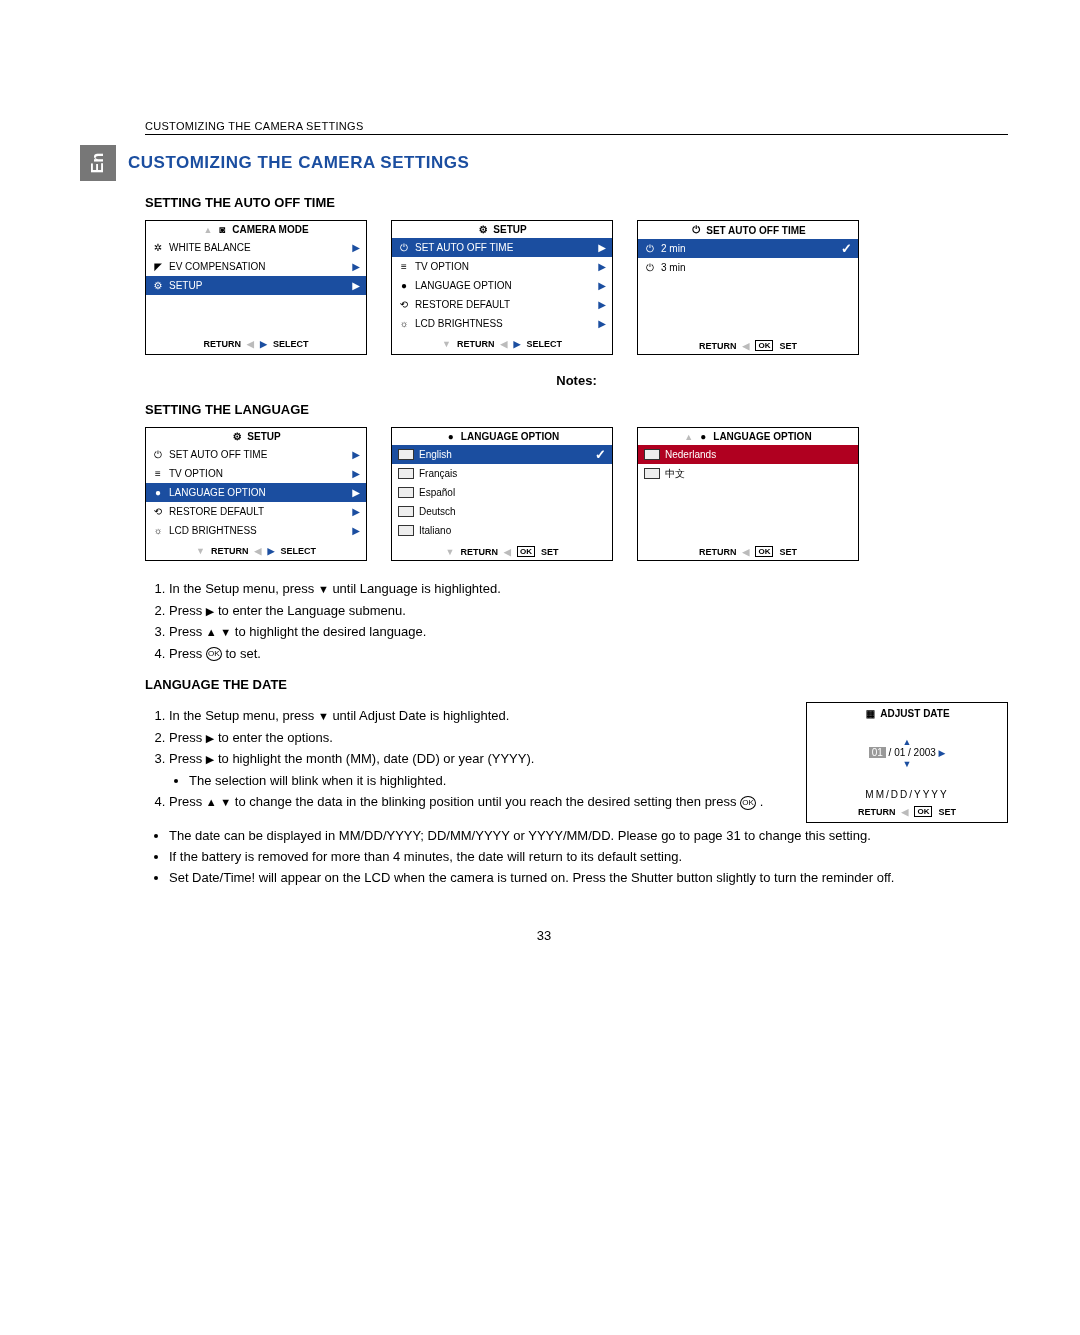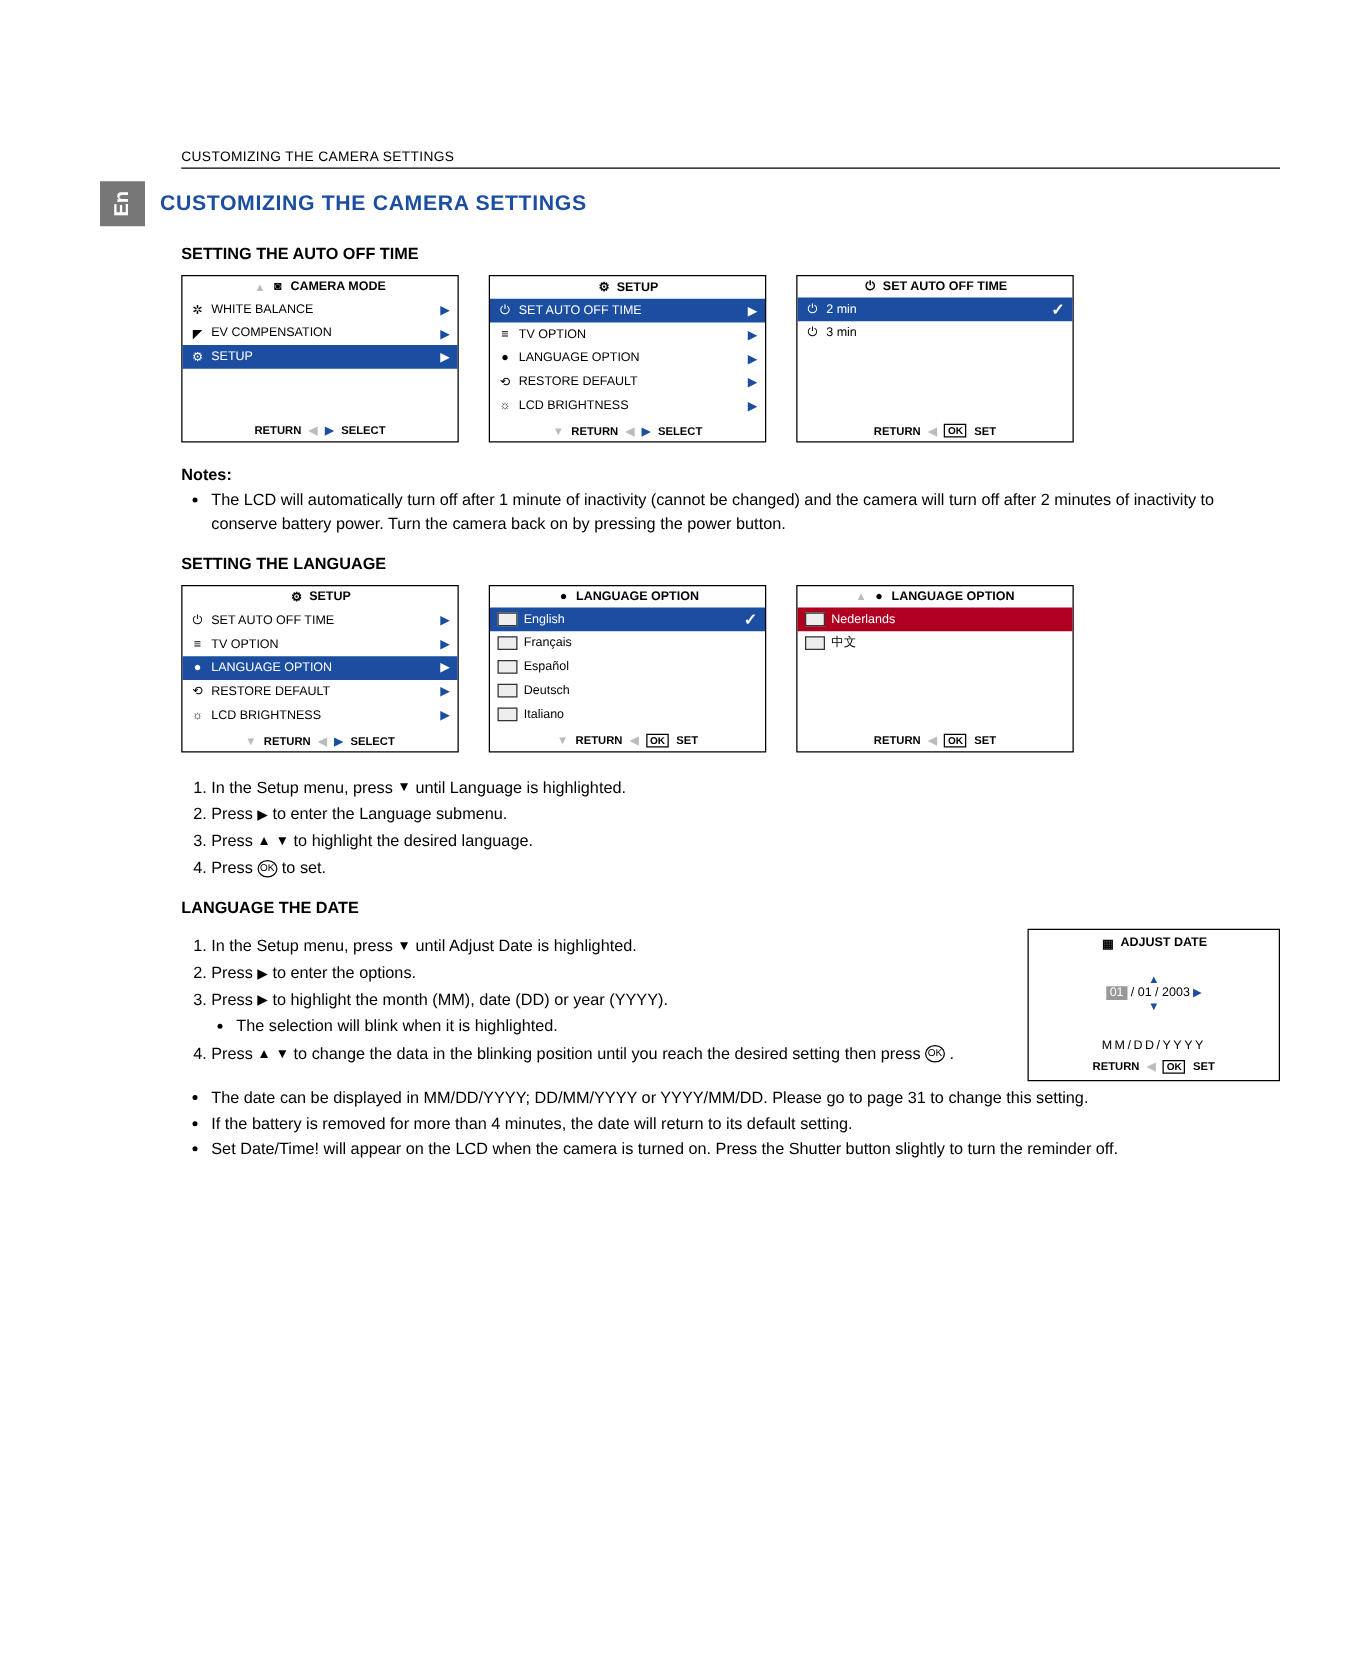--- a/index.html
+++ b/index.html
@@ -4,21 +4,21 @@
 <style>
   body {
     margin: 0;
     font-family: Arial, Helvetica, sans-serif;
     font-size: 13px;
     color: #000;
     background: #fff;
     width: 1080px;
   }
   .page {
-    padding: 120px 56px 30px 80px;
+    padding: 120px 72px 30px 80px;
     box-sizing: border-box;
   }
   .header-line {
     font-size: 11px;
     letter-spacing: 0.3px;
     margin-left: 65px;
   }
   .hr {
     border-top: 1px solid #000;
     margin: 2px 0 10px 65px;
@@ -125,20 +125,21 @@
   .tri-dim { color: #bbb; font-size: 9px; }
   .tri { color: #1b4ea0; font-size: 9px; }
   .ok-box {
     border: 1px solid #000;
     font-size: 8px;
     padding: 0 2px;
   }
   .notes-title {
     font-weight: bold;
     margin-top: 10px;
+    text-align: center;
   }
   ul.notes {
     margin: 4px 0 14px 0;
     padding-left: 24px;
   }
   ul.notes li {
     margin-bottom: 2px;
     line-height: 1.45;
   }
   .italic-title {
@@ -335,23 +336,20 @@
         <div class="screen-footer">
           <span>RETURN</span>
           <span class="tri-dim">◀</span>
           <span class="ok-box">OK</span>
           <span>SET</span>
         </div>
       </div>
     </div>
 
     <div class="notes-title">Notes:</div>
-    <ul class="notes">
-      <li>The LCD will automatically turn off after 1 minute of inactivity (cannot be changed) and the camera will turn off after 2 minutes of inactivity to conserve battery power. Turn the camera back on by pressing the power button.</li>
-    </ul>
 
     <div class="subheading">SETTING THE LANGUAGE</div>
 
     <div class="screens-row">
 
       <div class="screen">
         <div class="screen-title">
           <span class="ico">⚙</span>
           <span>SETUP</span>
         </div>
@@ -525,13 +523,14 @@
     </div>
 
     <ul class="notes">
       <li>The date can be displayed in MM/DD/YYYY; DD/MM/YYYY or YYYY/MM/DD. Please go to page 31 to change this setting.</li>
       <li>If the battery is removed for more than 4 minutes, the date will return to its default setting.</li>
       <li>Set Date/Time! will appear on the LCD when the camera is turned on. Press the Shutter button slightly to turn the reminder off.</li>
     </ul>
 
   </div>
 
+  <div class="page-num">33</div>
 </div>
 
 </body></html>

